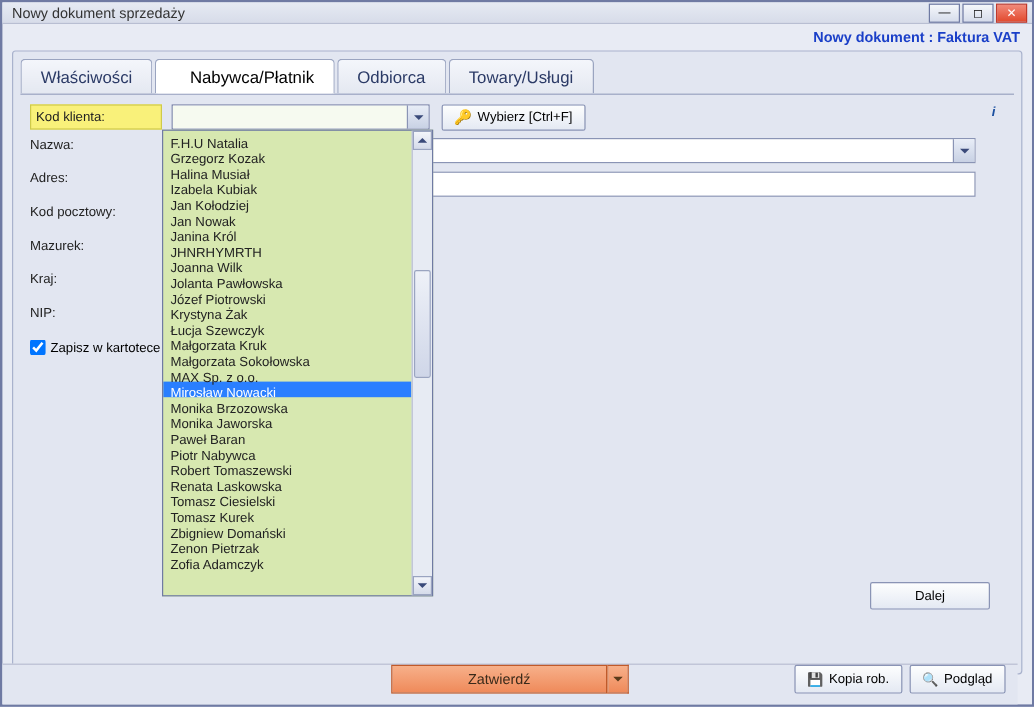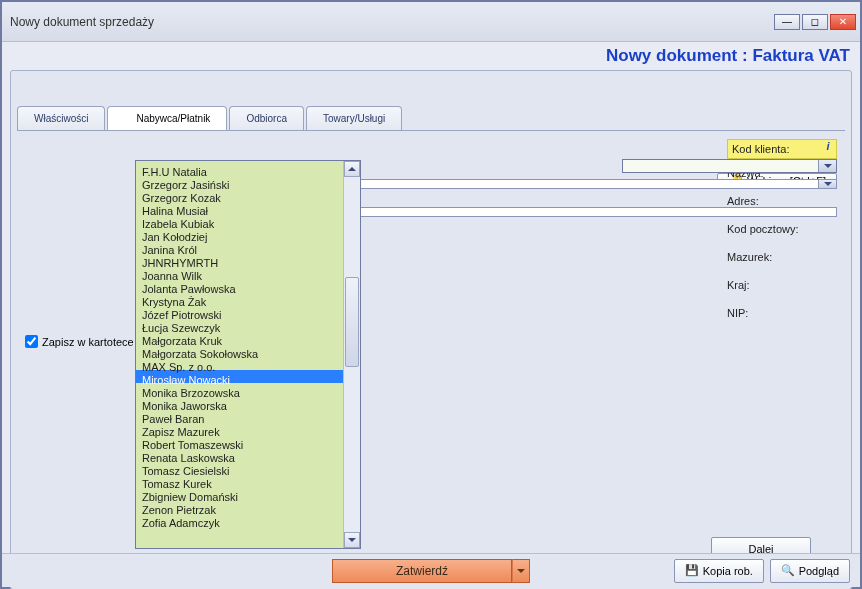--- a/index.html
+++ b/index.html
@@ -12,92 +12,90 @@
     overflow: hidden;
   }
   .window {
     width: 862px;
     height: 589px;
     background: #e8ebf4;
     border: 2px solid #6f7aa3;
     position: relative;
   }
   .titlebar {
-    height: 40px;
+    height: 18px;
     background: linear-gradient(#e6eaf3,#d7dce9);
     display: flex;
     align-items: center;
     padding: 4px 4px;
     border-bottom: 1px solid #b8bed2;
   }
   .titlebar .title { flex: 1; font-size: 12px; color: #333; padding-left: 4px;}
   .winbtns { display: flex; gap: 2px; }
   .winbtn {
     width: 26px; height: 16px;
     border: 1px solid #6f7aa3;
     background: linear-gradient(#f5f7fb,#d6dceb);
     font-size: 10px;
     display: flex; align-items: center; justify-content: center;
     cursor: pointer;
   }
   .winbtn.close { background: linear-gradient(#f28a7a,#e24a2e); color:#fff; border-color:#c0392b;}
   .doc-header {
     text-align: right;
     padding: 4px 10px 2px 0;
-    font-size: 17px;
+    font-size: 12px;
     font-weight: bold;
     color: #1a3fc8;
   }
   .panel {
     margin: 2px 8px 6px 8px;
     background: #e2e6f1;
     border: 1px solid #a9b2cd;
     height: 520px;
     position: relative;
     border-radius: 3px;
   }
   .tabs {
     display: flex;
     margin: 6px 0 0 6px;
     align-items:flex-end;
   }
   .tab {
     padding: 6px 16px;
-    font-size: 10px;
+    font-size: 14px;
     background: linear-gradient(#f4f6fb,#e4e8f1);
     border: 1px solid #9aa4c0;
     border-bottom: none;
     border-radius: 4px 4px 0 0;
     margin-right: 2px;
     color: #2b3a66;
     cursor: pointer;
     position:relative;
-    margin-top:29px;
   }
   .tab.active {
     background: #fff;
     color:#000;
     font-weight:normal;
     z-index:3;
     padding-left:28px;
   }
   .tabbody {
     margin: 0 6px 6px 6px;
     background:#e2e6f1;
     border-top: 1px solid #9aa4c0;
     padding: 8px;
     height: 478px;
     position:relative;
   }
   .formrow {
     display:flex;
-    align-items:flex-end;
+    align-items:flex-start;
     margin-bottom: 6px;
     height: 22px;
-    flex-direction: column;
   }
   .lbl {
     width: 110px;
     font-size: 11px;
     color:#222;
   }
   .lbl.hl {
     background: #f9f17a;
     border: 1px solid #cfca4a;
     padding: 3px 4px;
@@ -204,24 +202,23 @@
   .scroll .track { position:absolute; top:16px;bottom:16px;left:0;right:0; }
   .scroll .thumb {
     position:absolute; left:1px;right:1px;
     top: 100px; height: 90px;
     background:linear-gradient(#eef1f8,#cfd6e8);
     border:1px solid #9aa4c0;
     border-radius:2px;
   }
   .bottombar {
     position:absolute;
-    left:0; right:0; bottom: 0;
+    left:0; right:12px; bottom: 0;
     height: 34px;
     display:flex;
-    align-items:center;
     padding: 0 10px;
     background:#e2e6f1;
     border-top: 1px solid #b8bed2;
   }
   .bottombar .spacer{flex:1;}
   .split {
     display:inline-flex;
   }
   .split .main {
     height:24px;
@@ -236,21 +233,21 @@
   .split .dd {
     width:18px;height:24px;
     background: linear-gradient(#f7b08a,#ef8a5a);
     border:1px solid #c05a2a;
     border-left:1px solid #d77a4a;
     display:flex;align-items:center;justify-content:center;cursor:pointer;
   }
   .bottombar .btn { height:24px; margin-left:6px;}
   .dalej {
     position:absolute;
-    right: 34px;
+    right: 20px;
     bottom: 48px;
   }
   .dalej .btn{ width:100px; justify-content:center; height:23px;}
   .key-icon{color:#5a7bbf;font-size:12px;}
 </style>
 </head>
 <body>
 
 <div class="window">
   <div class="titlebar">
@@ -327,40 +324,40 @@
       </div>
 
       <div class="check">
         <input type="checkbox" checked="" style="">
         <span>Zapisz w kartotece klientów</span>
       </div>
 
       <div class="droplist">
         <div class="items" id="client-items">
             <div class="item">F.H.U Natalia</div>
-            <div class="item">Grzegorz Jasiński</div>
             <div class="item">Grzegorz Kozak</div>
             <div class="item">Halina Musiał</div>
             <div class="item">Izabela Kubiak</div>
             <div class="item">Jan Kołodziej</div>
+            <div class="item">Jan Nowak</div>
             <div class="item">Janina Król</div>
             <div class="item">JHNRHYMRTH</div>
             <div class="item">Joanna Wilk</div>
             <div class="item">Jolanta Pawłowska</div>
+            <div class="item">Józef Piotrowski</div>
             <div class="item">Krystyna Żak</div>
-            <div class="item">Józef Piotrowski</div>
             <div class="item">Łucja Szewczyk</div>
             <div class="item">Małgorzata Kruk</div>
             <div class="item">Małgorzata Sokołowska</div>
             <div class="item">MAX Sp. z o.o.</div>
             <div class="item selected">Mirosław Nowacki</div>
             <div class="item">Monika Brzozowska</div>
             <div class="item">Monika Jaworska</div>
             <div class="item">Paweł Baran</div>
-            <div class="item">Zapisz Mazurek</div>
+            <div class="item">Piotr Nabywca</div>
             <div class="item">Robert Tomaszewski</div>
             <div class="item">Renata Laskowska</div>
             <div class="item">Tomasz Ciesielski</div>
             <div class="item">Tomasz Kurek</div>
             <div class="item">Zbigniew Domański</div>
             <div class="item">Zenon Pietrzak</div>
             <div class="item">Zofia Adamczyk</div>
           </div>
         <div class="scroll">
           <div class="sarrow" style="position:absolute;top:0;left:0;right:0;">

